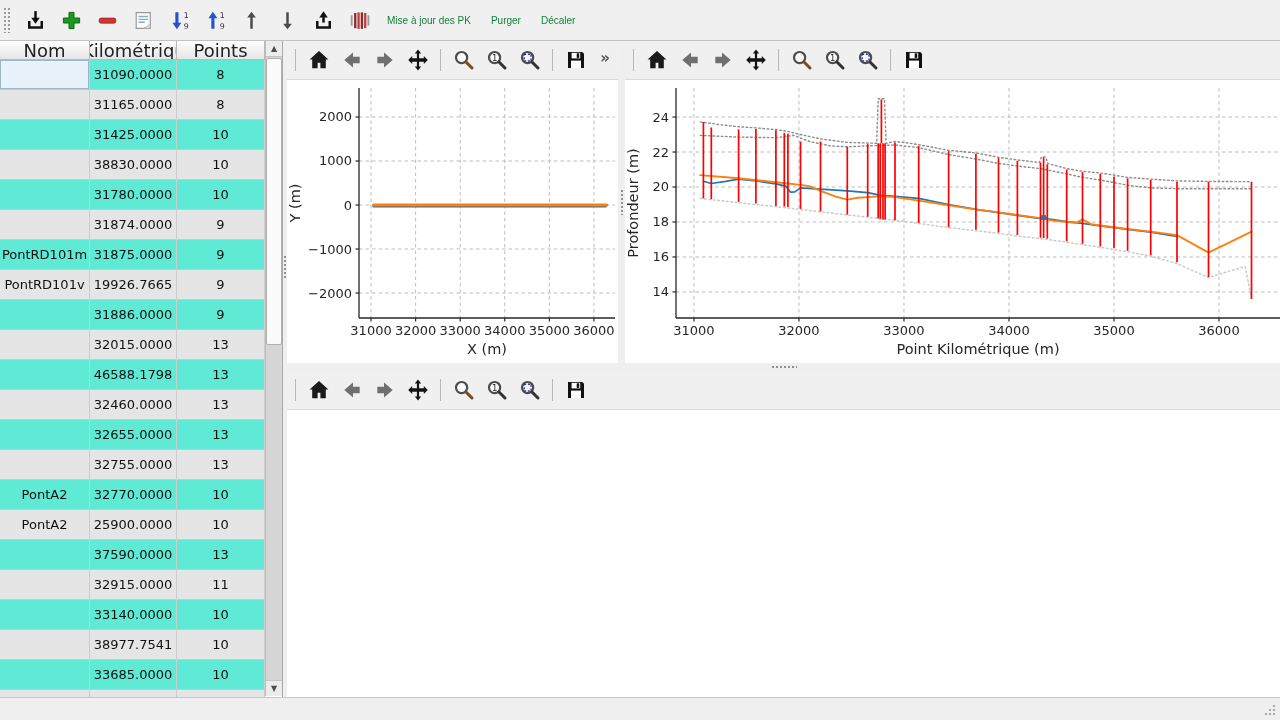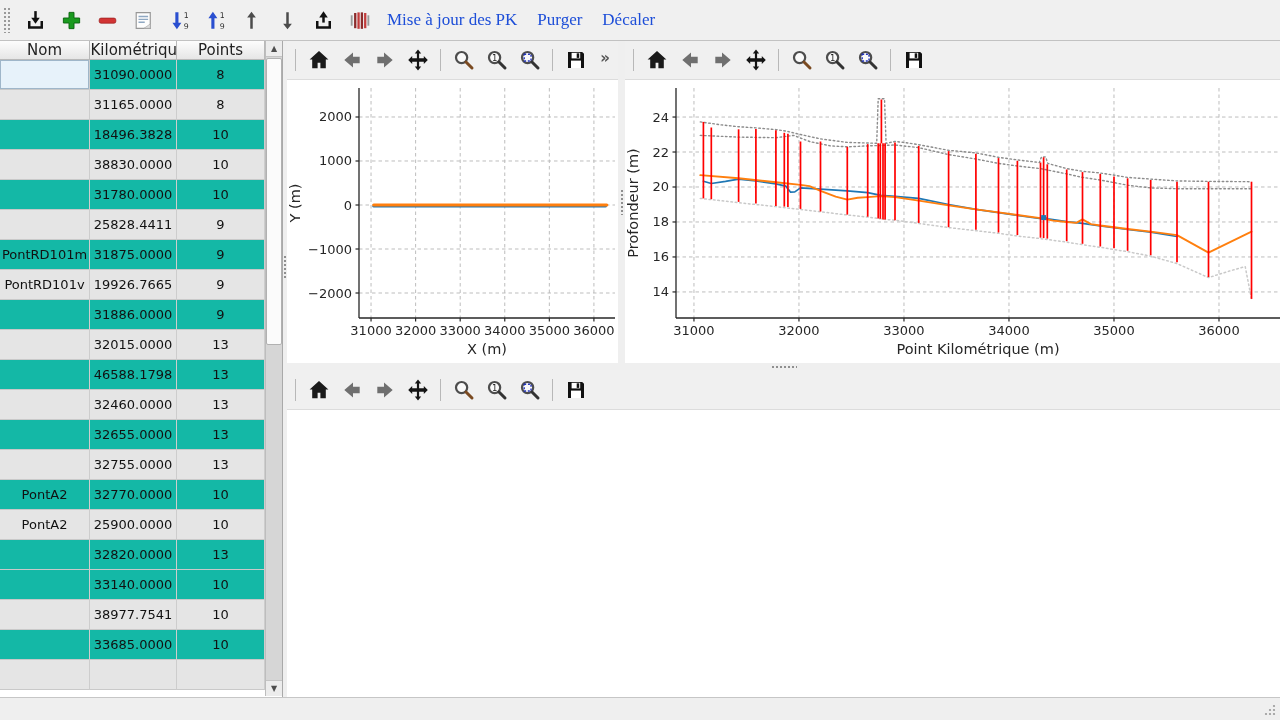--- a/index.html
+++ b/index.html
@@ -8,32 +8,32 @@
   *{box-sizing:border-box;}
 
   
   .main-toolbar{position:absolute;top:0;left:0;width:1280px;height:41px;background:#f0f0f0;
     border-bottom:1px solid #c2c2c2;display:flex;align-items:center;}
   .tb-grip{width:8px;height:26px;margin:0 6px 0 3px;
     background-image:radial-gradient(circle,#9a9a9a 1px,transparent 1.3px);background-size:4px 4px;}
   .icon-btn{width:34px;height:34px;border:none;background:transparent;display:flex;align-items:center;
     justify-content:center;padding:0;margin:0 1px;}
   .icon-btn svg{width:25px;height:25px;}
-  .text-btn{border:none;background:transparent;height:34px;padding:0 10px;font-size:17px;
-    color:#1d4ed8;font-family:Liberation Serif, serif;white-space:nowrap;}
+  .text-btn{border:none;background:transparent;height:34px;padding:0 10px;font-size:10px;
+    color:#15803d;font-family:Liberation Sans, sans-serif;white-space:nowrap;}
 
   
   .left-panel{position:absolute;top:41px;left:0;width:283px;height:656px;background:#fff;
     border-right:1px solid #a9a9a9;}
   .thead{position:absolute;top:0;left:0;width:265px;height:19px;display:flex;}
   .hcell{height:19px;background:linear-gradient(#fdfdfd,#e6e6e6);border-right:1px solid #b9b9b9;
-    border-bottom:1px solid #b9b9b9;font-size:15px;color:#222;display:flex;align-items:center;
+    border-bottom:1px solid #b9b9b9;font-size:18px;color:#222;display:flex;align-items:center;
     justify-content:center;overflow:hidden;white-space:nowrap;}
   .tbody{position:absolute;top:19px;left:0;width:265px;height:637px;overflow:hidden;}
-  .trow{display:flex;height:30px;background:#14b8a6;}
+  .trow{display:flex;height:30px;background:#5eead4;}
   .trow.alt{background:#e5e5e5;}
   .tcell{height:30px;border-right:1px solid #cdcdcd;border-bottom:1px solid #c9c9c9;font-size:13px;
     color:#111;display:flex;align-items:center;justify-content:center;overflow:hidden;white-space:nowrap;}
   .c0{width:90px;} .c1{width:87px;} .c2{width:88px;}
   .tcell.selected{background:#e7f2fa;box-shadow:inset 0 0 0 1px #9fb6c9;}
   .vscroll{position:absolute;top:0;right:0;width:17px;height:655px;background:#d6d6d6;
     border-left:1px solid #bdbdbd;}
   .sbtn{position:absolute;left:0;width:16px;height:16px;background:#ececec;display:flex;
     align-items:center;justify-content:center;font-size:8px;color:#4d4d4d;}
   .sbtn.up{top:0;border-bottom:1px solid #c4c4c4;}
@@ -166,36 +166,36 @@
           <div class="tcell c1">31090.0000</div>
           <div class="tcell c2">8</div>
         </div>
         <div class="trow alt">
           <div class="tcell c0"></div>
           <div class="tcell c1">31165.0000</div>
           <div class="tcell c2">8</div>
         </div>
         <div class="trow">
           <div class="tcell c0"></div>
-          <div class="tcell c1">18496.3828</div>
+          <div class="tcell c1">31425.0000</div>
           <div class="tcell c2">10</div>
         </div>
         <div class="trow alt">
           <div class="tcell c0"></div>
           <div class="tcell c1">38830.0000</div>
           <div class="tcell c2">10</div>
         </div>
         <div class="trow">
           <div class="tcell c0"></div>
           <div class="tcell c1">31780.0000</div>
           <div class="tcell c2">10</div>
         </div>
         <div class="trow alt">
           <div class="tcell c0"></div>
-          <div class="tcell c1">25828.4411</div>
+          <div class="tcell c1">31874.0000</div>
           <div class="tcell c2">9</div>
         </div>
         <div class="trow">
           <div class="tcell c0">PontRD101m</div>
           <div class="tcell c1">31875.0000</div>
           <div class="tcell c2">9</div>
         </div>
         <div class="trow alt">
           <div class="tcell c0">PontRD101v</div>
           <div class="tcell c1">19926.7665</div>
@@ -236,22 +236,27 @@
           <div class="tcell c1">32770.0000</div>
           <div class="tcell c2">10</div>
         </div>
         <div class="trow alt">
           <div class="tcell c0">PontA2</div>
           <div class="tcell c1">25900.0000</div>
           <div class="tcell c2">10</div>
         </div>
         <div class="trow">
           <div class="tcell c0"></div>
-          <div class="tcell c1">32820.0000</div>
+          <div class="tcell c1">37590.0000</div>
           <div class="tcell c2">13</div>
+        </div>
+        <div class="trow alt">
+          <div class="tcell c0"></div>
+          <div class="tcell c1">32915.0000</div>
+          <div class="tcell c2">11</div>
         </div>
         <div class="trow">
           <div class="tcell c0"></div>
           <div class="tcell c1">33140.0000</div>
           <div class="tcell c2">10</div>
         </div>
         <div class="trow alt">
           <div class="tcell c0"></div>
           <div class="tcell c1">38977.7541</div>
           <div class="tcell c2">10</div>

